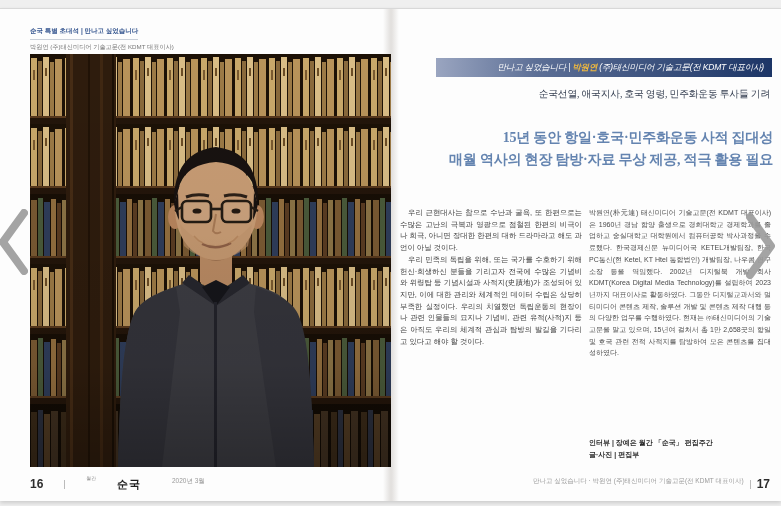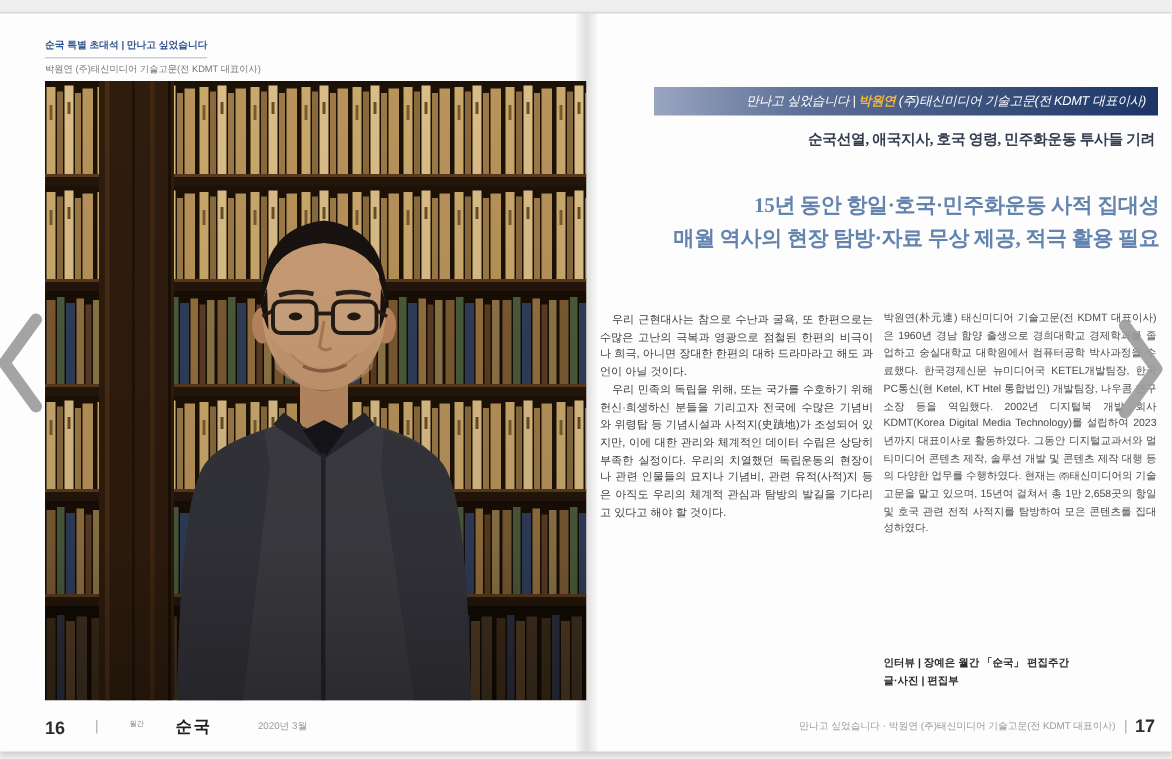--- a/index.html
+++ b/index.html
@@ -13,53 +13,53 @@
 
   
   .eyebrow{position:absolute;left:30px;top:10px;}
   .eyebrow .l1{font-size:6.5px;font-weight:bold;color:#33548e;letter-spacing:0;
                padding-bottom:3px;border-bottom:1px solid #c9cfd8;display:inline-block;}
   .eyebrow .l2{font-size:6.2px;color:#777;margin-top:3px;}
 
   .photo{position:absolute;left:30px;top:45px;width:361px;height:413px;overflow:hidden;}
   .photo svg{display:block;}
 
-  .footer-left{position:absolute;left:30px;top:468px;display:flex;align-items:center;gap:21px;}
+  .footer-left{position:absolute;left:30px;top:468px;display:flex;align-items:flex-start;gap:21px;}
   .footer-left .pg{font-size:12px;font-weight:bold;color:#2d2d2d;}
   .footer-left .sep{width:1px;height:9px;background:#bbb;align-self:center;}
   .footer-left .brand-sm{font-size:4.8px;color:#888;line-height:1;}
   .footer-left .brand{font-size:11px;font-weight:bold;color:#1e1e1e;letter-spacing:1px;}
   .footer-left .issue{font-size:6.5px;color:#9a9a9a;margin-left:10px;}
 
   
   .kicker{position:absolute;left:436px;top:49px;width:336px;height:19px;
           background:linear-gradient(90deg,#9aa5c0 0%,#5c6f96 30%,#1c3566 100%);
           display:flex;align-items:center;justify-content:flex-end;padding-right:8px;box-sizing:border-box;font-style:italic;}
   .kicker span{font-size:8.5px;color:#fff;letter-spacing:-.2px;}
   .kicker .nm{color:#f0b93e;font-weight:bold;margin:0 2px;}
 
   .subhead{position:absolute;right:11px;top:78px;text-align:left;
-           font-family:"Liberation Serif",serif;font-weight:bold;
+           font-family:"Liberation Serif",serif;font-weight:normal;
            font-size:9.8px;line-height:14.5px;color:#333d4f;letter-spacing:-.2px;margin-left:37px;}
 
   .headline{position:absolute;right:8px;top:118px;text-align:right;
             font-family:"Liberation Serif",serif;font-weight:bold;
             font-size:14px;line-height:22px;color:#6484b0;letter-spacing:-.2px;}
 
   .col{position:absolute;top:198px;width:182px;text-align:justify;}
   .col-article{left:400px;font-family:Liberation Sans, sans-serif;
                font-size:7.4px;line-height:11.7px;color:#3b3b3b;}
   .col-article p{margin:0;text-indent:8px;}
   .col-profile{left:589px;width:182px;font-size:7px;line-height:11.7px;color:#4a4a4a;}
   .col-profile p{margin:0;}
 
   .credits{position:absolute;left:589px;top:428px;font-size:7px;line-height:12px;
            font-weight:bold;color:#2b2b2b;}
 
-  .footer-right{position:absolute;right:11px;top:468px;display:flex;align-items:center;gap:6px;}
+  .footer-right{position:absolute;right:11px;top:468px;display:flex;align-items:flex-start;gap:6px;}
   .footer-right .lbl{font-size:6.5px;color:#9a9a9a;}
   .footer-right .sep{width:1px;height:9px;background:#bbb;align-self:center;}
   .footer-right .pg{font-size:12px;font-weight:bold;color:#2d2d2d;}
 
   
   .chev{position:absolute;cursor:pointer;opacity:.9;}
   .chev svg{display:block;}
   .chev-prev{left:-3px;top:208px;}
   .chev-next{left:745px;top:212px;}
 </style>

